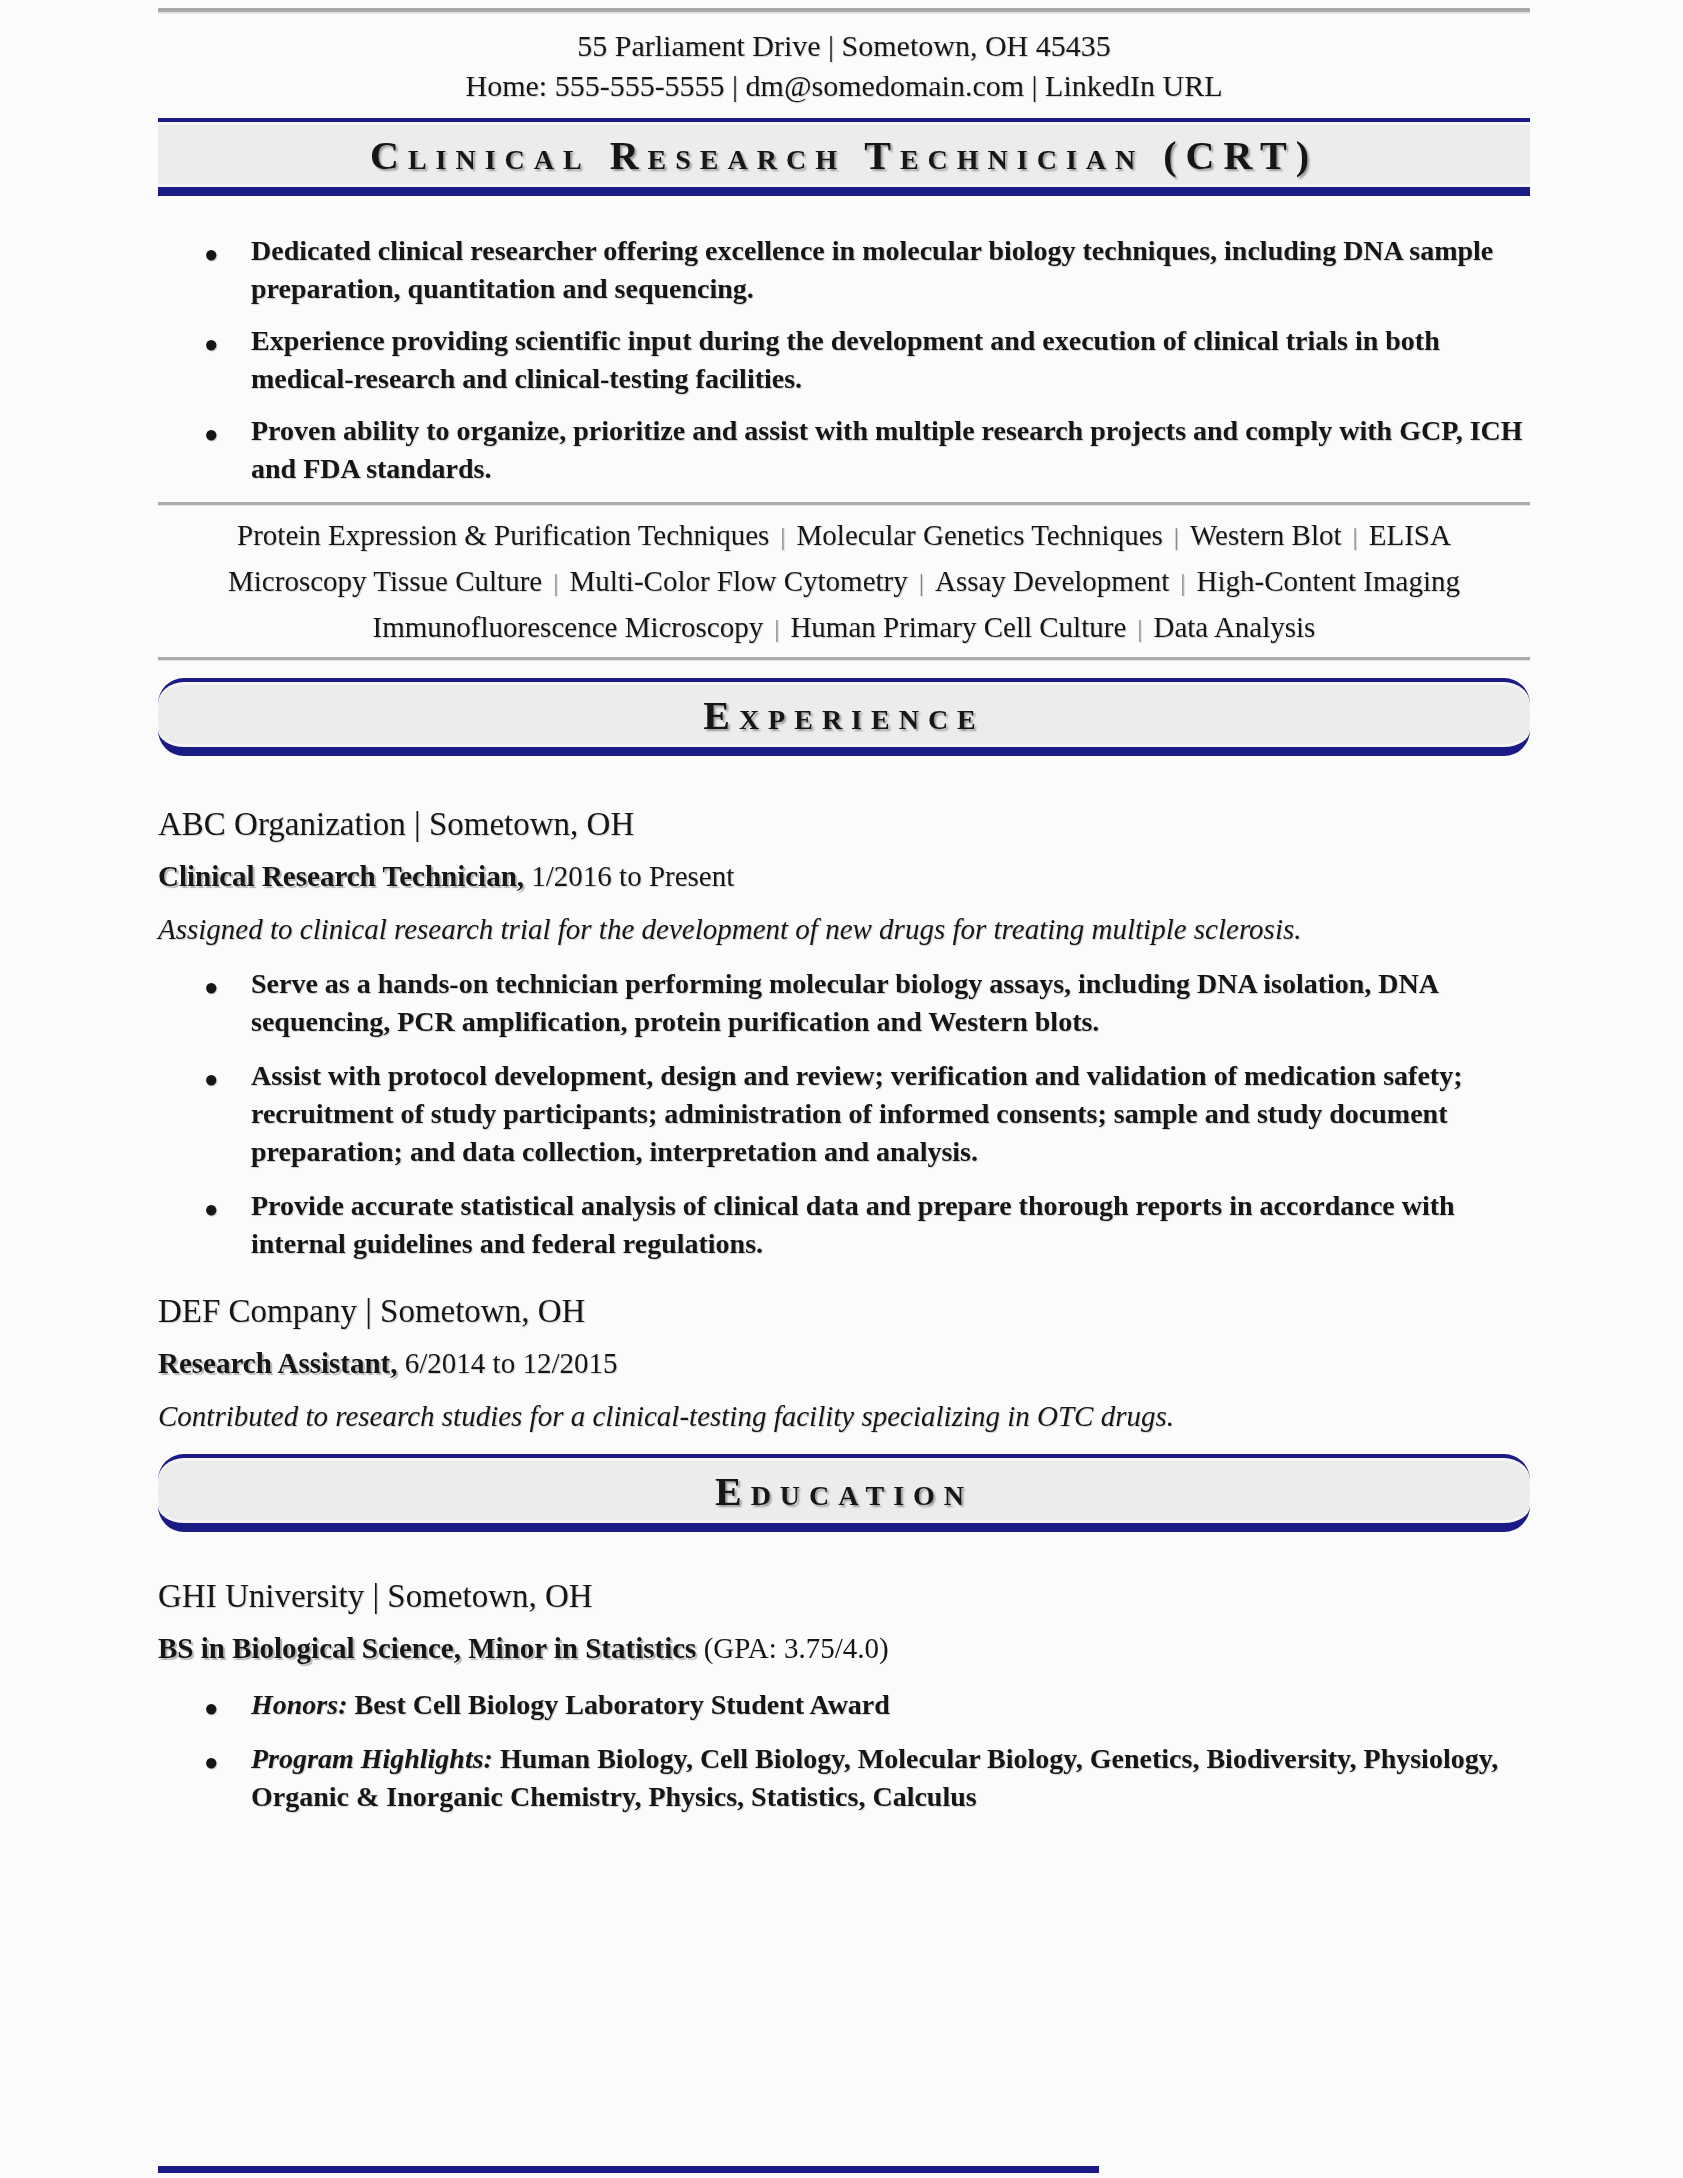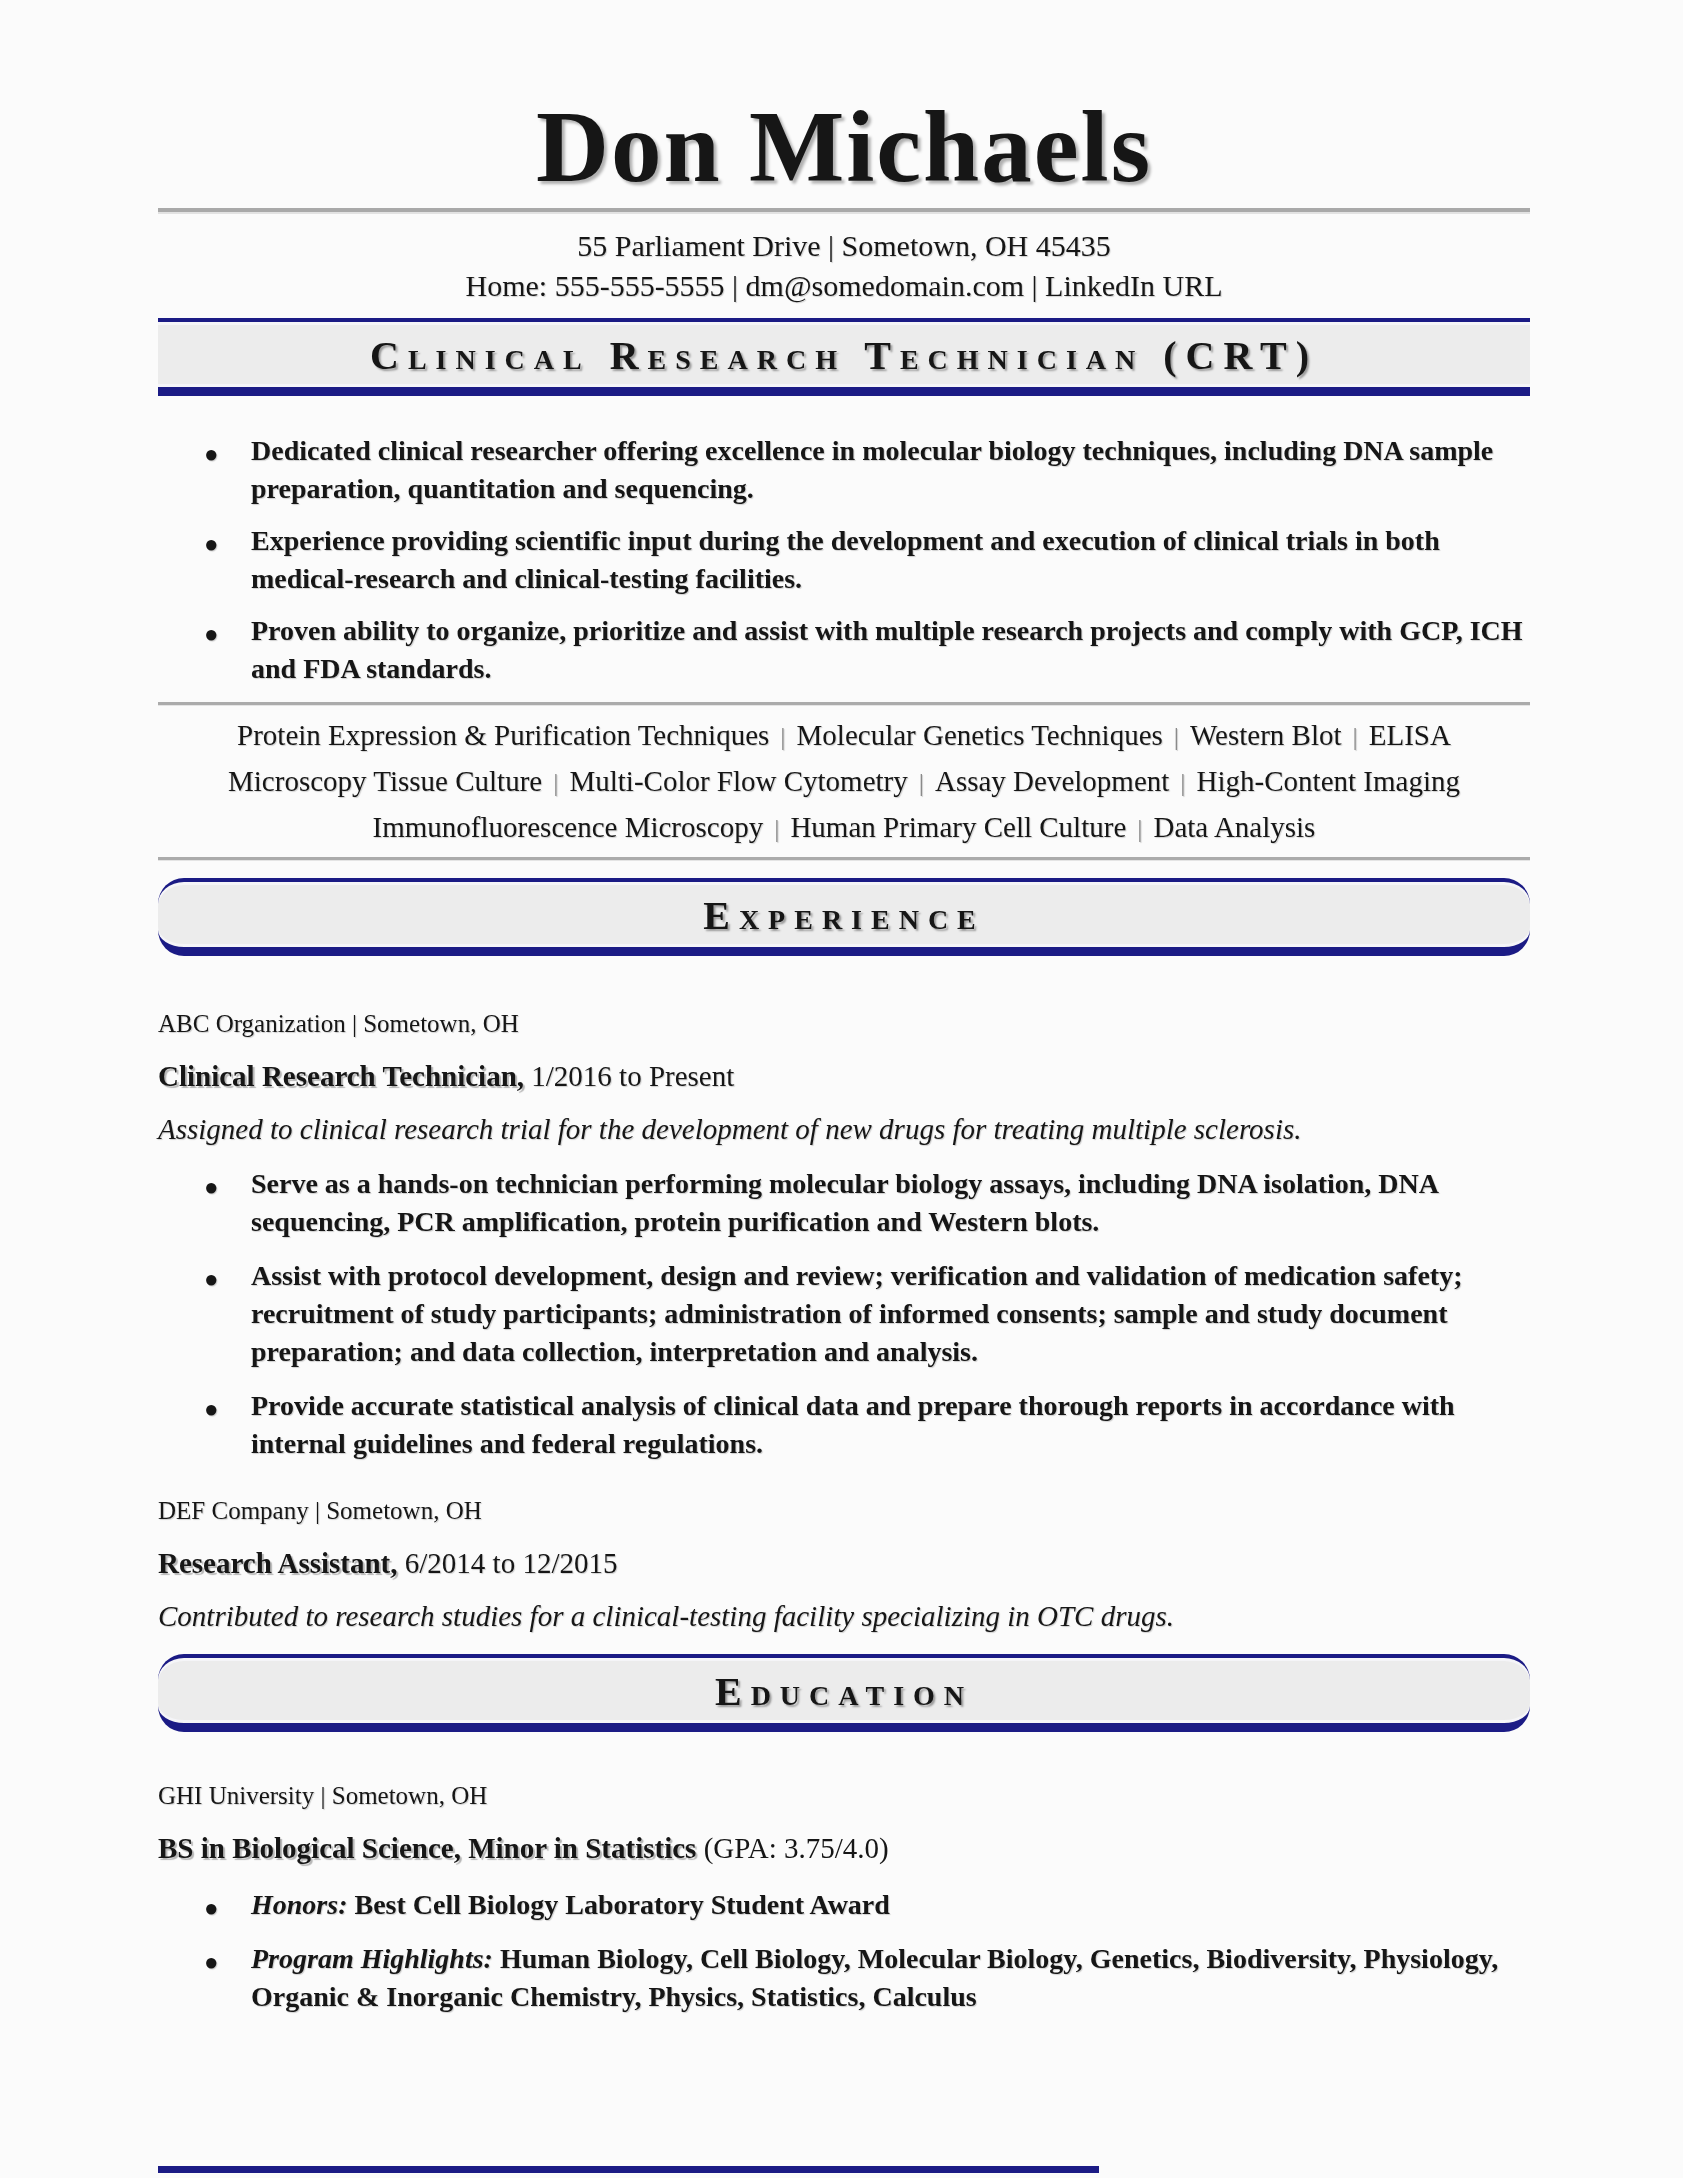--- a/index.html
+++ b/index.html
@@ -78,21 +78,21 @@
     text-align:center;
     font-size:29px; line-height:44px;
     padding:8px 0 6px 0;
     text-shadow:1px 1px 1px rgba(0,0,0,0.18);
   }
   .skills .sep { color:#8a8a8a; padding:0 11px; font-size:26px; }
 
   
   .banner-gap { margin-top:18px;border-radius:26px; }
   .company {
-    font-size:25px; line-height:40px; margin-top:48px;
+    font-size:33px; line-height:40px; margin-top:48px;
     text-shadow:1px 1px 1px rgba(0,0,0,0.18);
   }
   .titleline {
     font-size:29px; line-height:40px; margin-top:12px;
     text-shadow:1px 1px 1px rgba(0,0,0,0.18);
   }
   .titleline .bold, .degree .bold {
     font-weight:bold;
     text-shadow:2px 2px 1px rgba(0,0,0,0.28);
   }
@@ -113,21 +113,20 @@
     width:941px; height:7px;
     background:#1b1b85;
   }
 </style>
 </head>
 <body>
 
 <div class="page">
   <div class="doc">
 
-    <div class="name">Don Michaels</div>
     <div class="rule-name"></div>
     <div class="contact-line">55 Parliament Drive | Sometown, OH 45435</div>
     <div class="contact-line">Home: 555-555-5555 | dm@somedomain.com | LinkedIn URL</div>
 
     <div class="banner">
       <span class="banner-text">Clinical Research Technician (CRT)</span>
     </div>
 
     <ul class="bullets">
       <li>Dedicated clinical researcher offering excellence in molecular biology techniques, including DNA sample preparation, quantitation and sequencing.</li>

